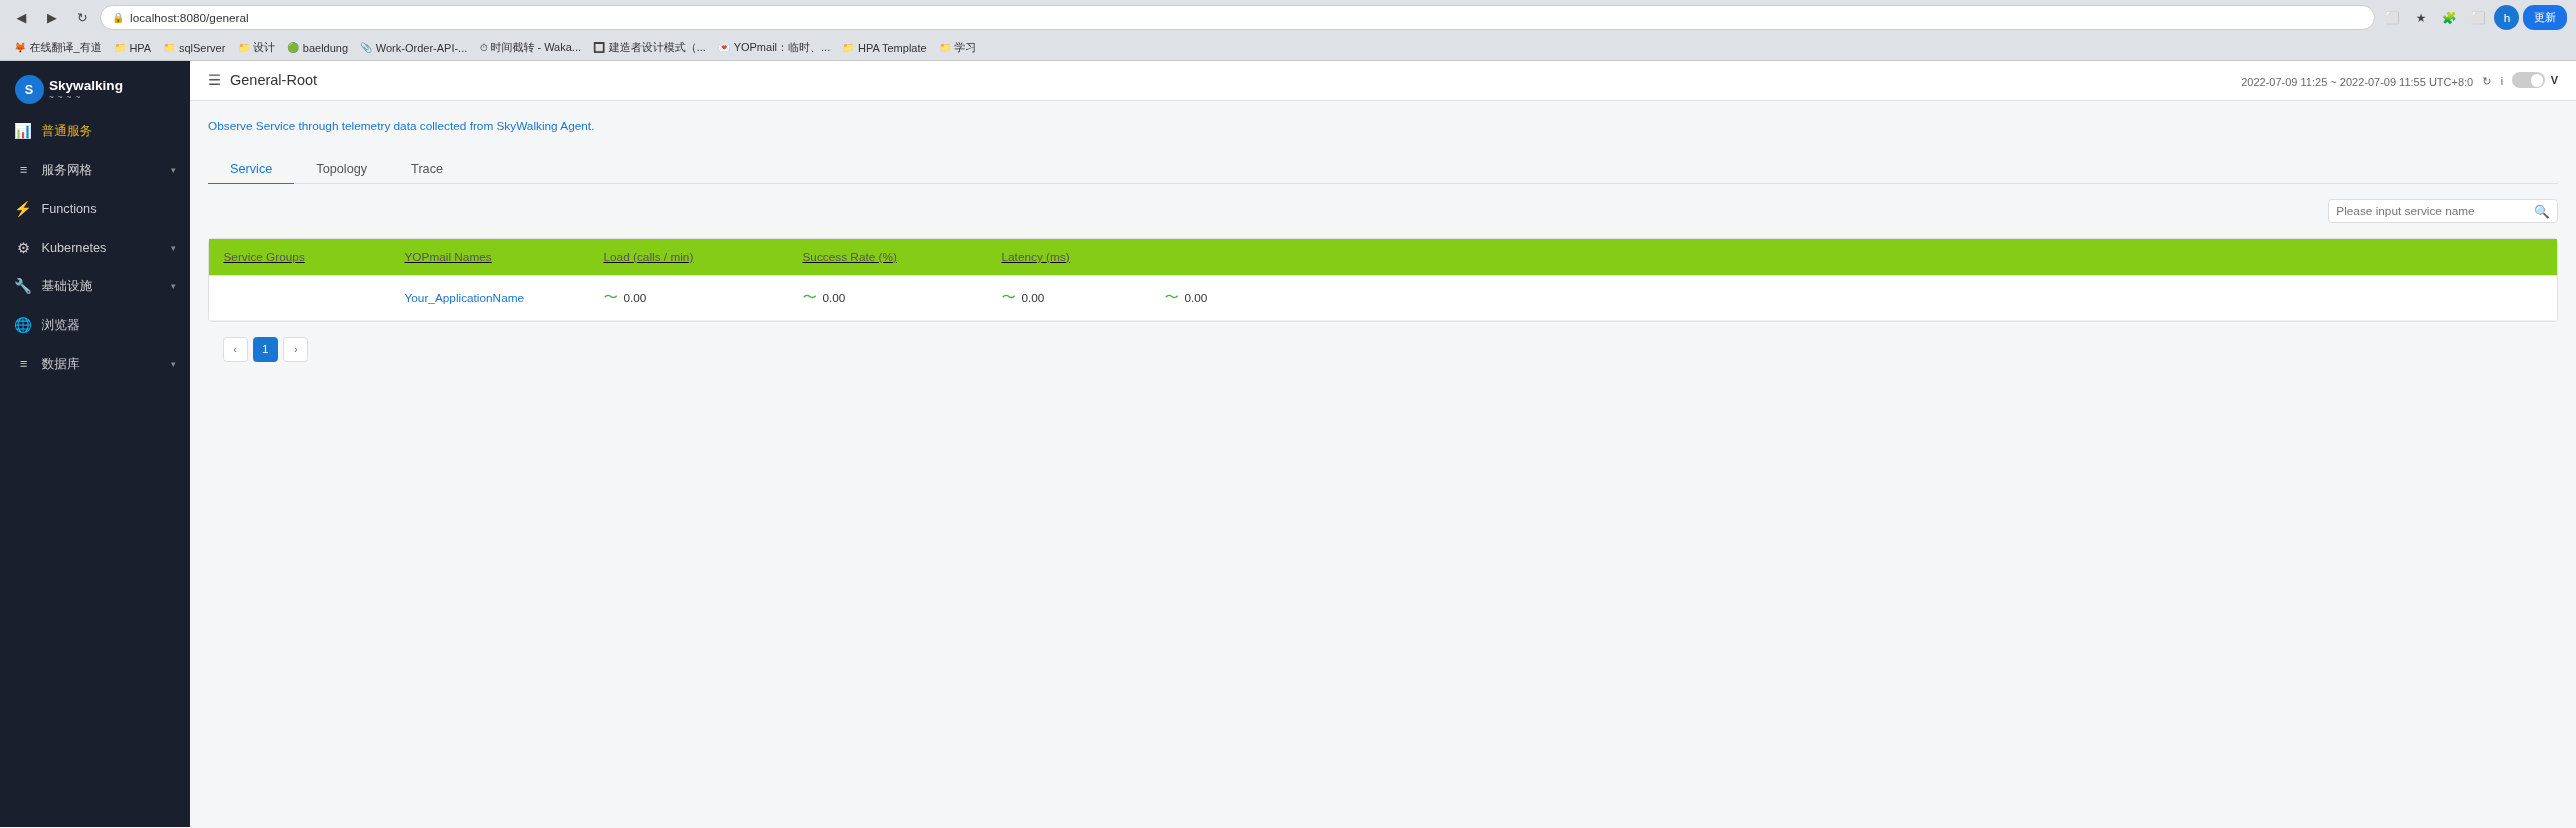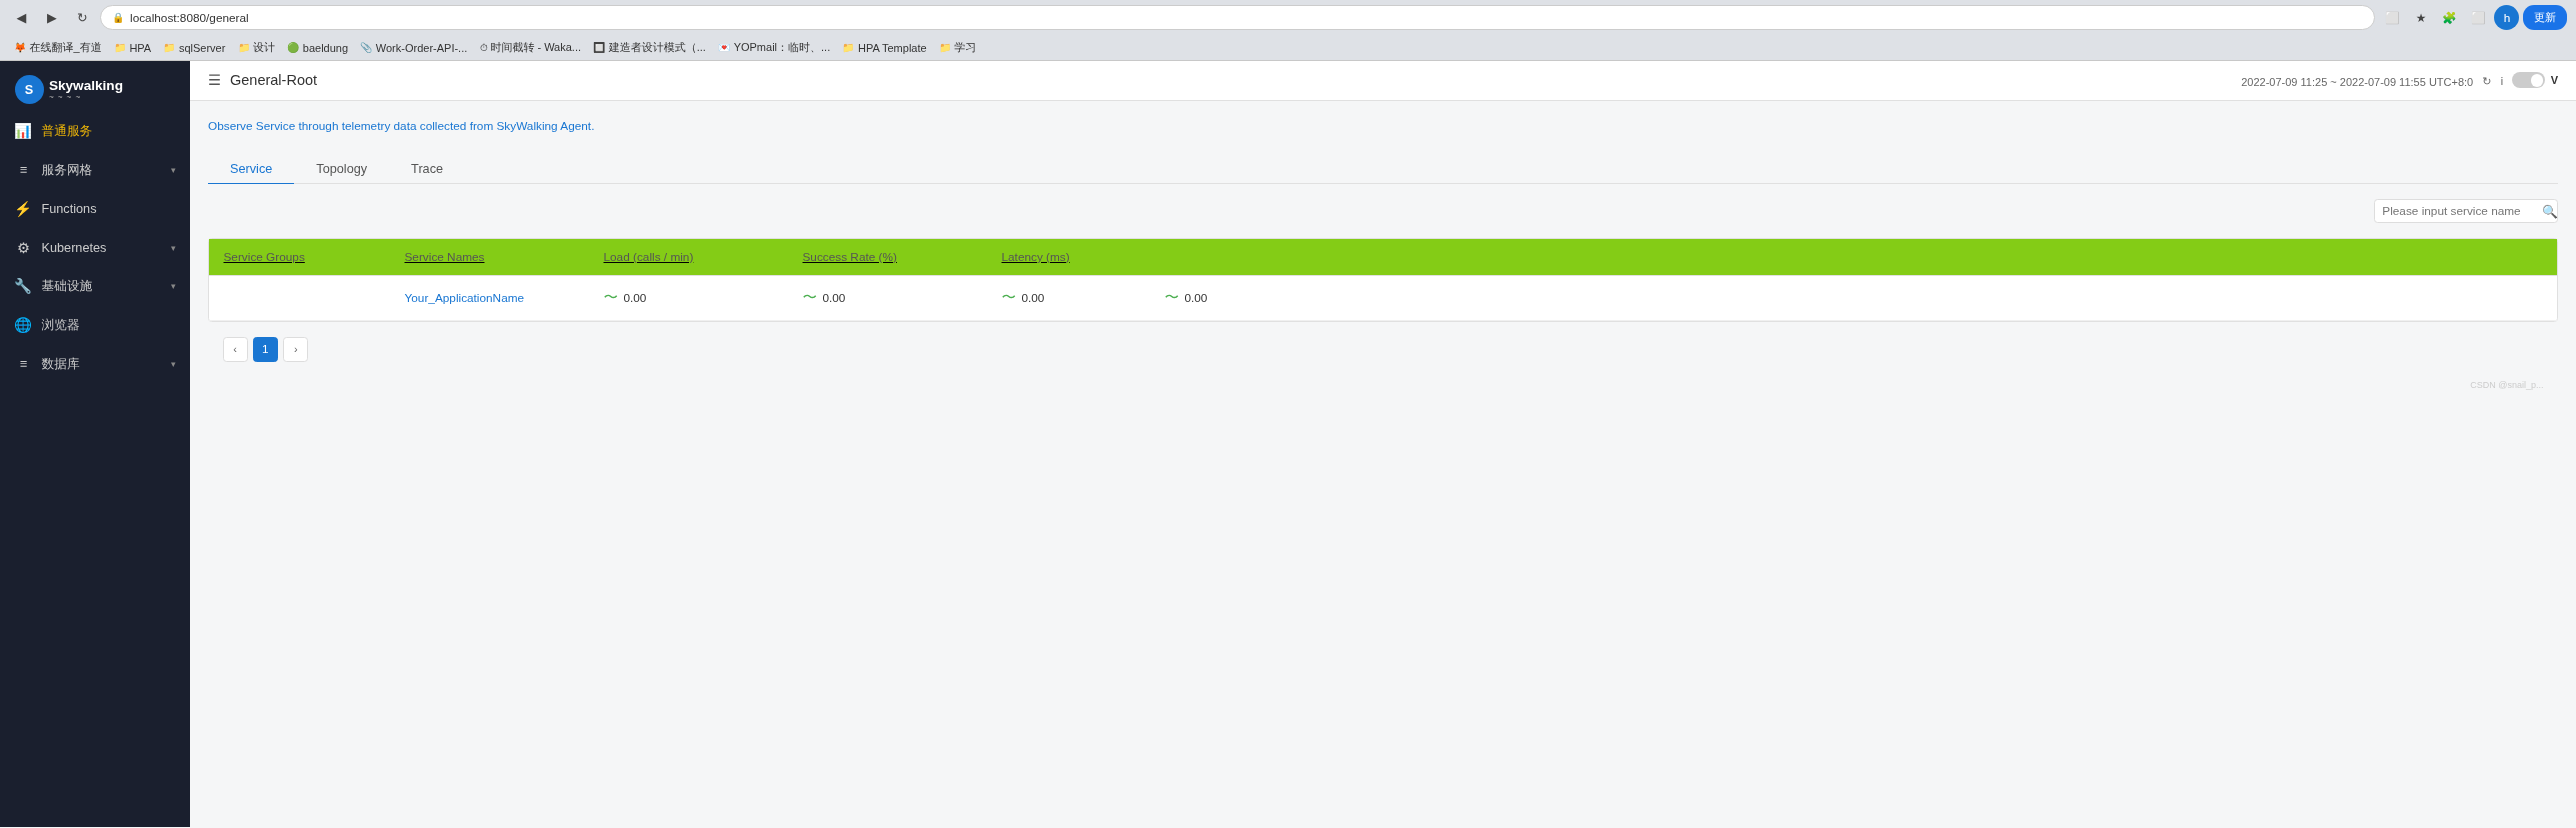--- a/index.html
+++ b/index.html
@@ -50,21 +50,21 @@
     .main-body { padding: 18px; }
     .observe-text { color: #1976d2; font-size: 11.8px; margin-bottom: 22px; }
 
     
     .tabs { display: flex; gap: 0; margin-bottom: 14.5px; border-bottom: 0.9px solid #e0e0e0; }
     .tab { padding: 7.3px 22px; cursor: pointer; font-size: 12.7px; color: #555; border-bottom: 1.8px solid transparent; margin-bottom: -0.9px; }
     .tab.active { color: #1976d2; border-bottom: 1.8px solid #1976d2; }
 
     
     .search-container { display: flex; justify-content: flex-end; margin-bottom: 14.5px; }
-    .search-input-wrapper { display: flex; align-items: center; border: 0.9px solid #ddd; border-radius: 3.6px; background: white; padding: 3.6px 7.3px; gap: 5.4px; width: 184px; }
+    .search-input-wrapper { display: flex; align-items: center; border: 0.9px solid #ddd; border-radius: 3.6px; background: white; padding: 3.6px 7.3px; gap: 5.4px; width: 230px; }
     .search-input { border: none; outline: none; font-size: 11.8px; color: #333; flex: 1; background: transparent; }
     .search-btn { color: #888; cursor: pointer; font-size: 12.7px; }
 
     
     .service-table { width: 100%; background: white; border: 0.9px solid #e0e0e0; border-radius: 3.6px; }
     .table-header { display: grid; grid-template-columns: 181px 199px 199px 199px 163px 1fr; background: #84cc16; border-bottom: 0.9px solid #e0e0e0; text-decoration: underline; }
     .table-header-cell { padding: 11px 14.5px; font-size: 11.8px; color: #555; font-weight: 500; }
     .table-row-grid { display: grid; grid-template-columns: 181px 199px 199px 199px 163px 1fr; border-bottom: 0.9px solid #f0f0f0; text-align: right; }
     .table-cell { padding: 12.7px 14.5px; font-size: 11.8px; color: #333; display: flex; align-items: center; gap: 5.4px; }
     .table-cell a { color: #1976d2; text-decoration: none; }
@@ -238,21 +238,21 @@
       <div class="search-container">
         <div class="search-input-wrapper">
           <input class="search-input" type="text" placeholder="Please input service name" style="">
           <span class="search-btn">🔍</span>
         </div>
       </div>
 
       <div class="service-table">
         <div class="table-header">
           <div class="table-header-cell">Service Groups</div>
-          <div class="table-header-cell">Service Names</div>
+          <div class="table-header-cell">YOPmail Names</div>
           <div class="table-header-cell">Load (calls / min)</div>
           <div class="table-header-cell">Success Rate (%)</div>
           <div class="table-header-cell">Latency (ms)</div>
         </div>
         <div class="table-row-grid">
           <div class="table-cell"></div>
           <div class="table-cell">
             <a href="#">Your_ApplicationName</a>
           </div>
           <div class="table-cell">
@@ -273,17 +273,16 @@
           </div>
         </div>
       </div>
 
       <div class="pagination">
         <button class="page-nav">‹</button>
         <button class="page-btn active">1</button>
         <button class="page-nav">›</button>
       </div>
 
-      <div class="watermark">CSDN @snail_p...</div>
     </div>
   </main>
 </div>
 
 
 </body></html>

